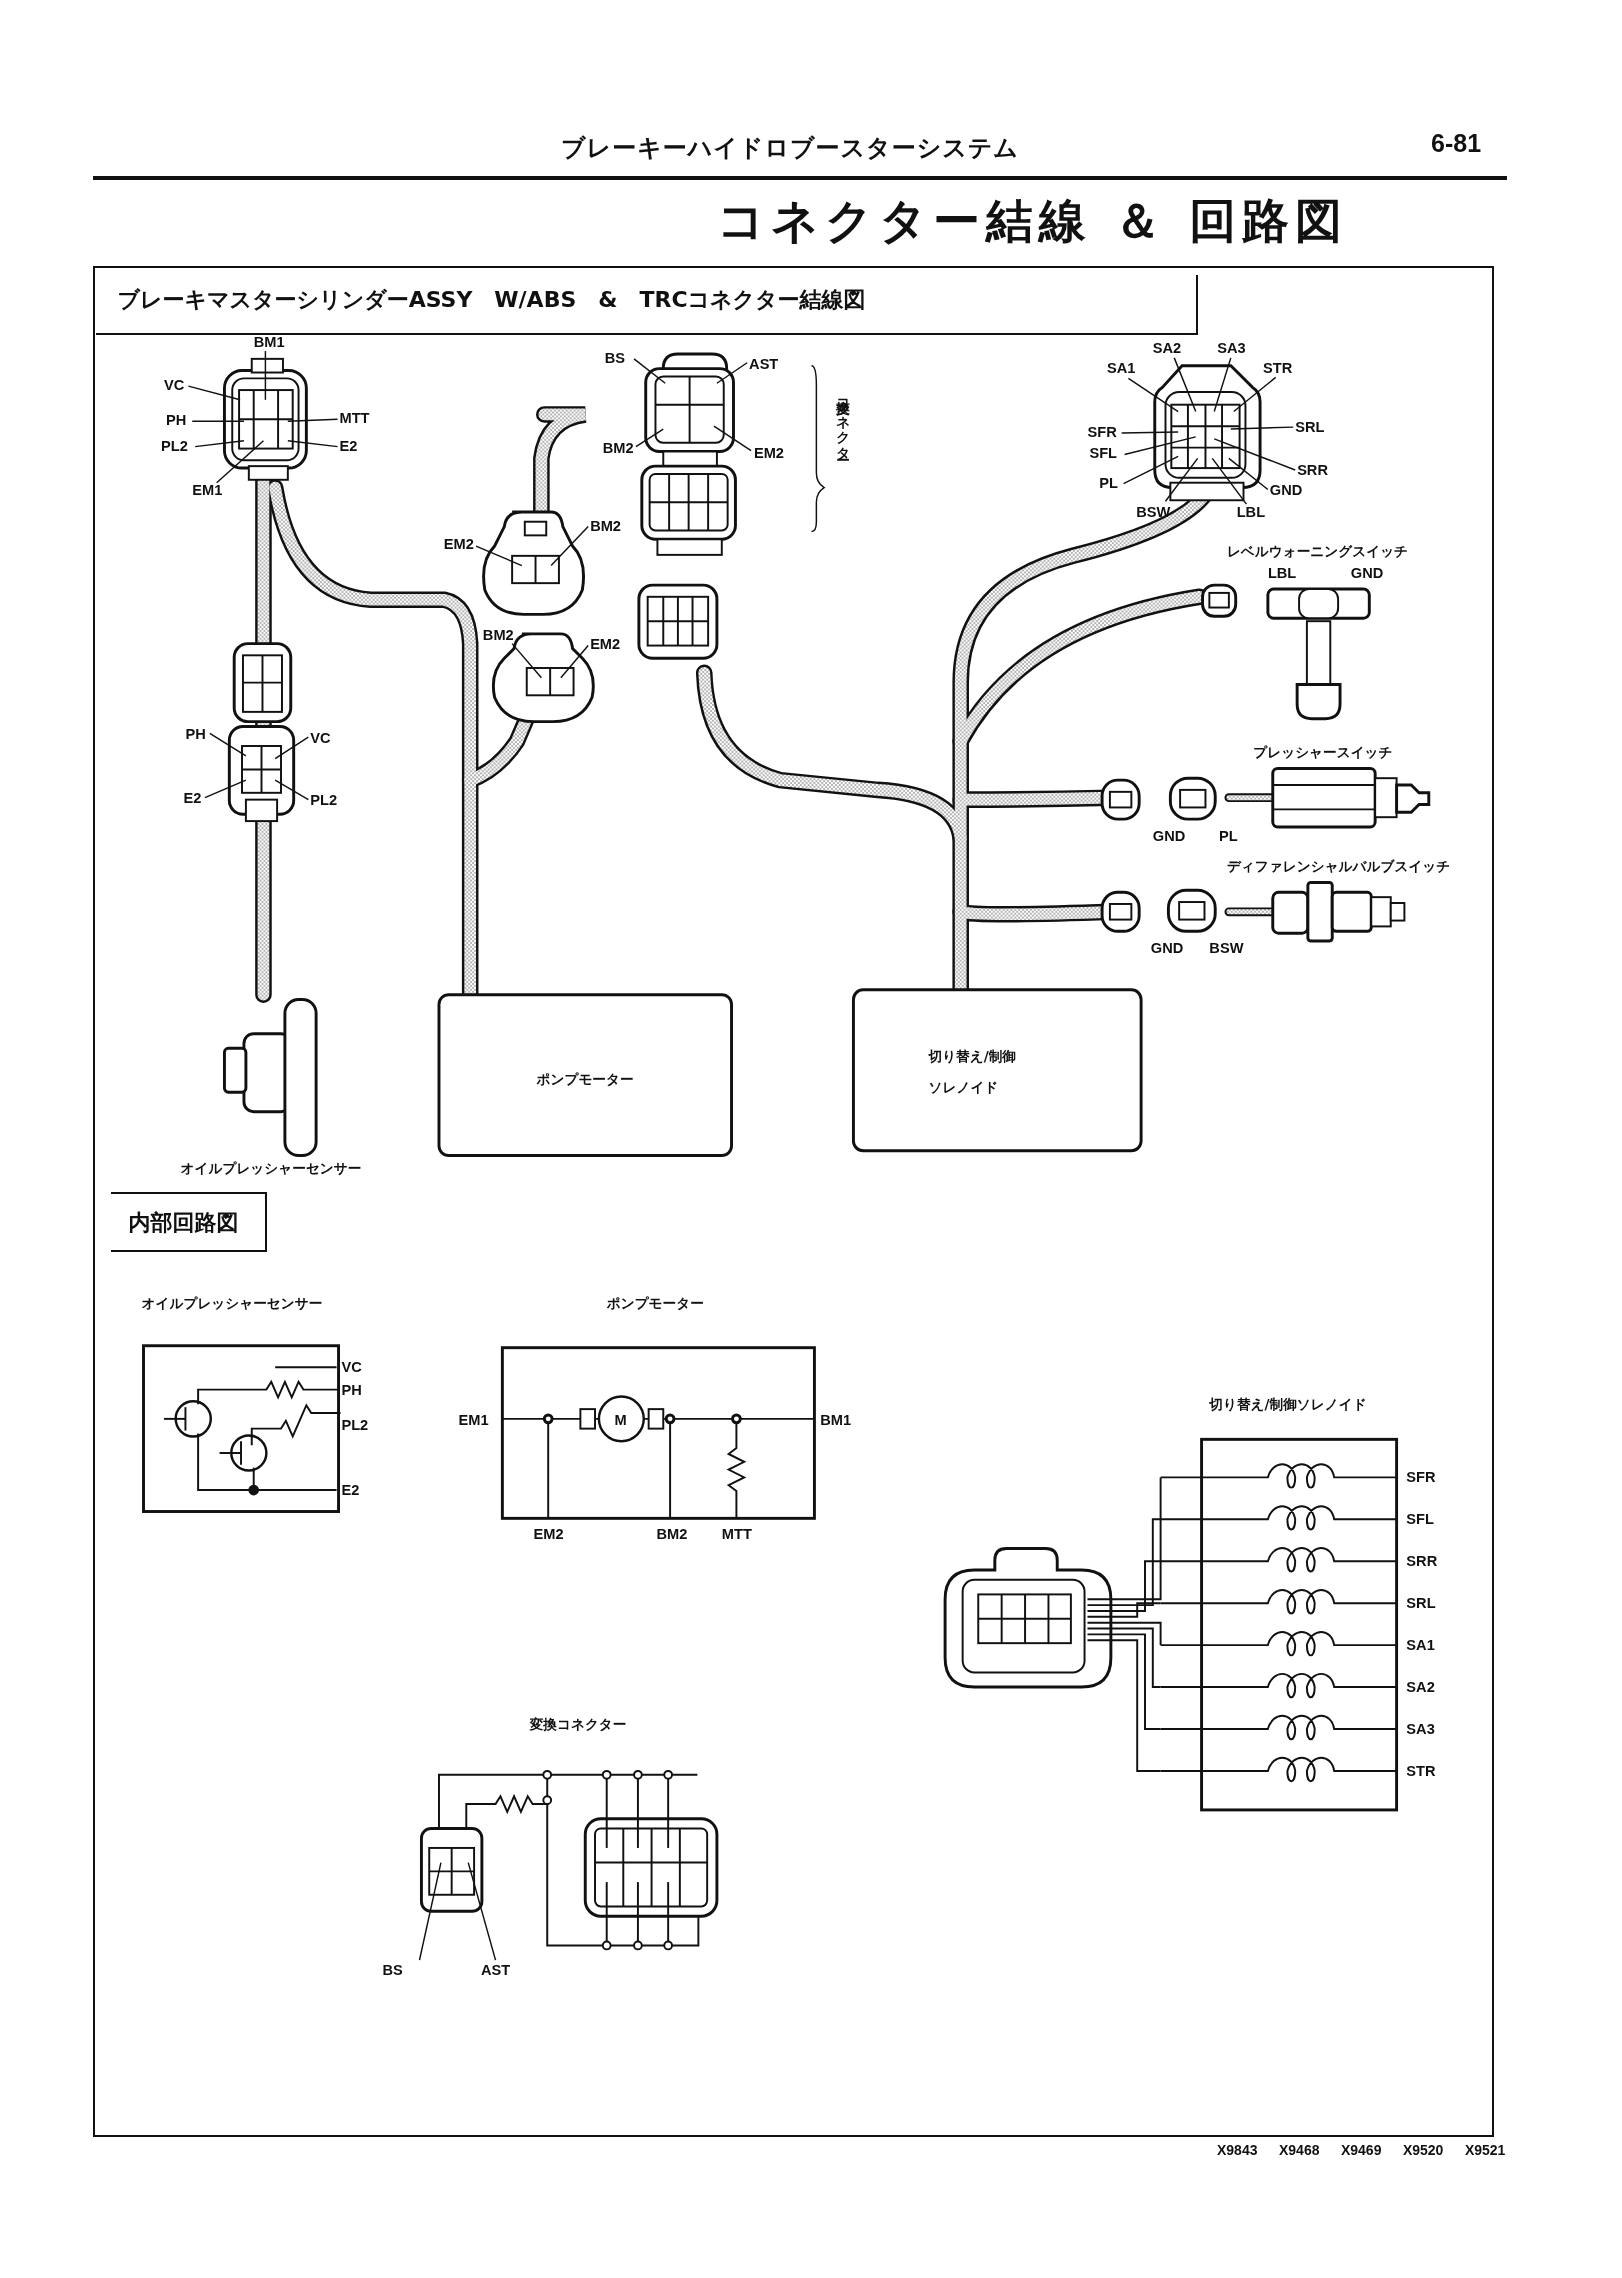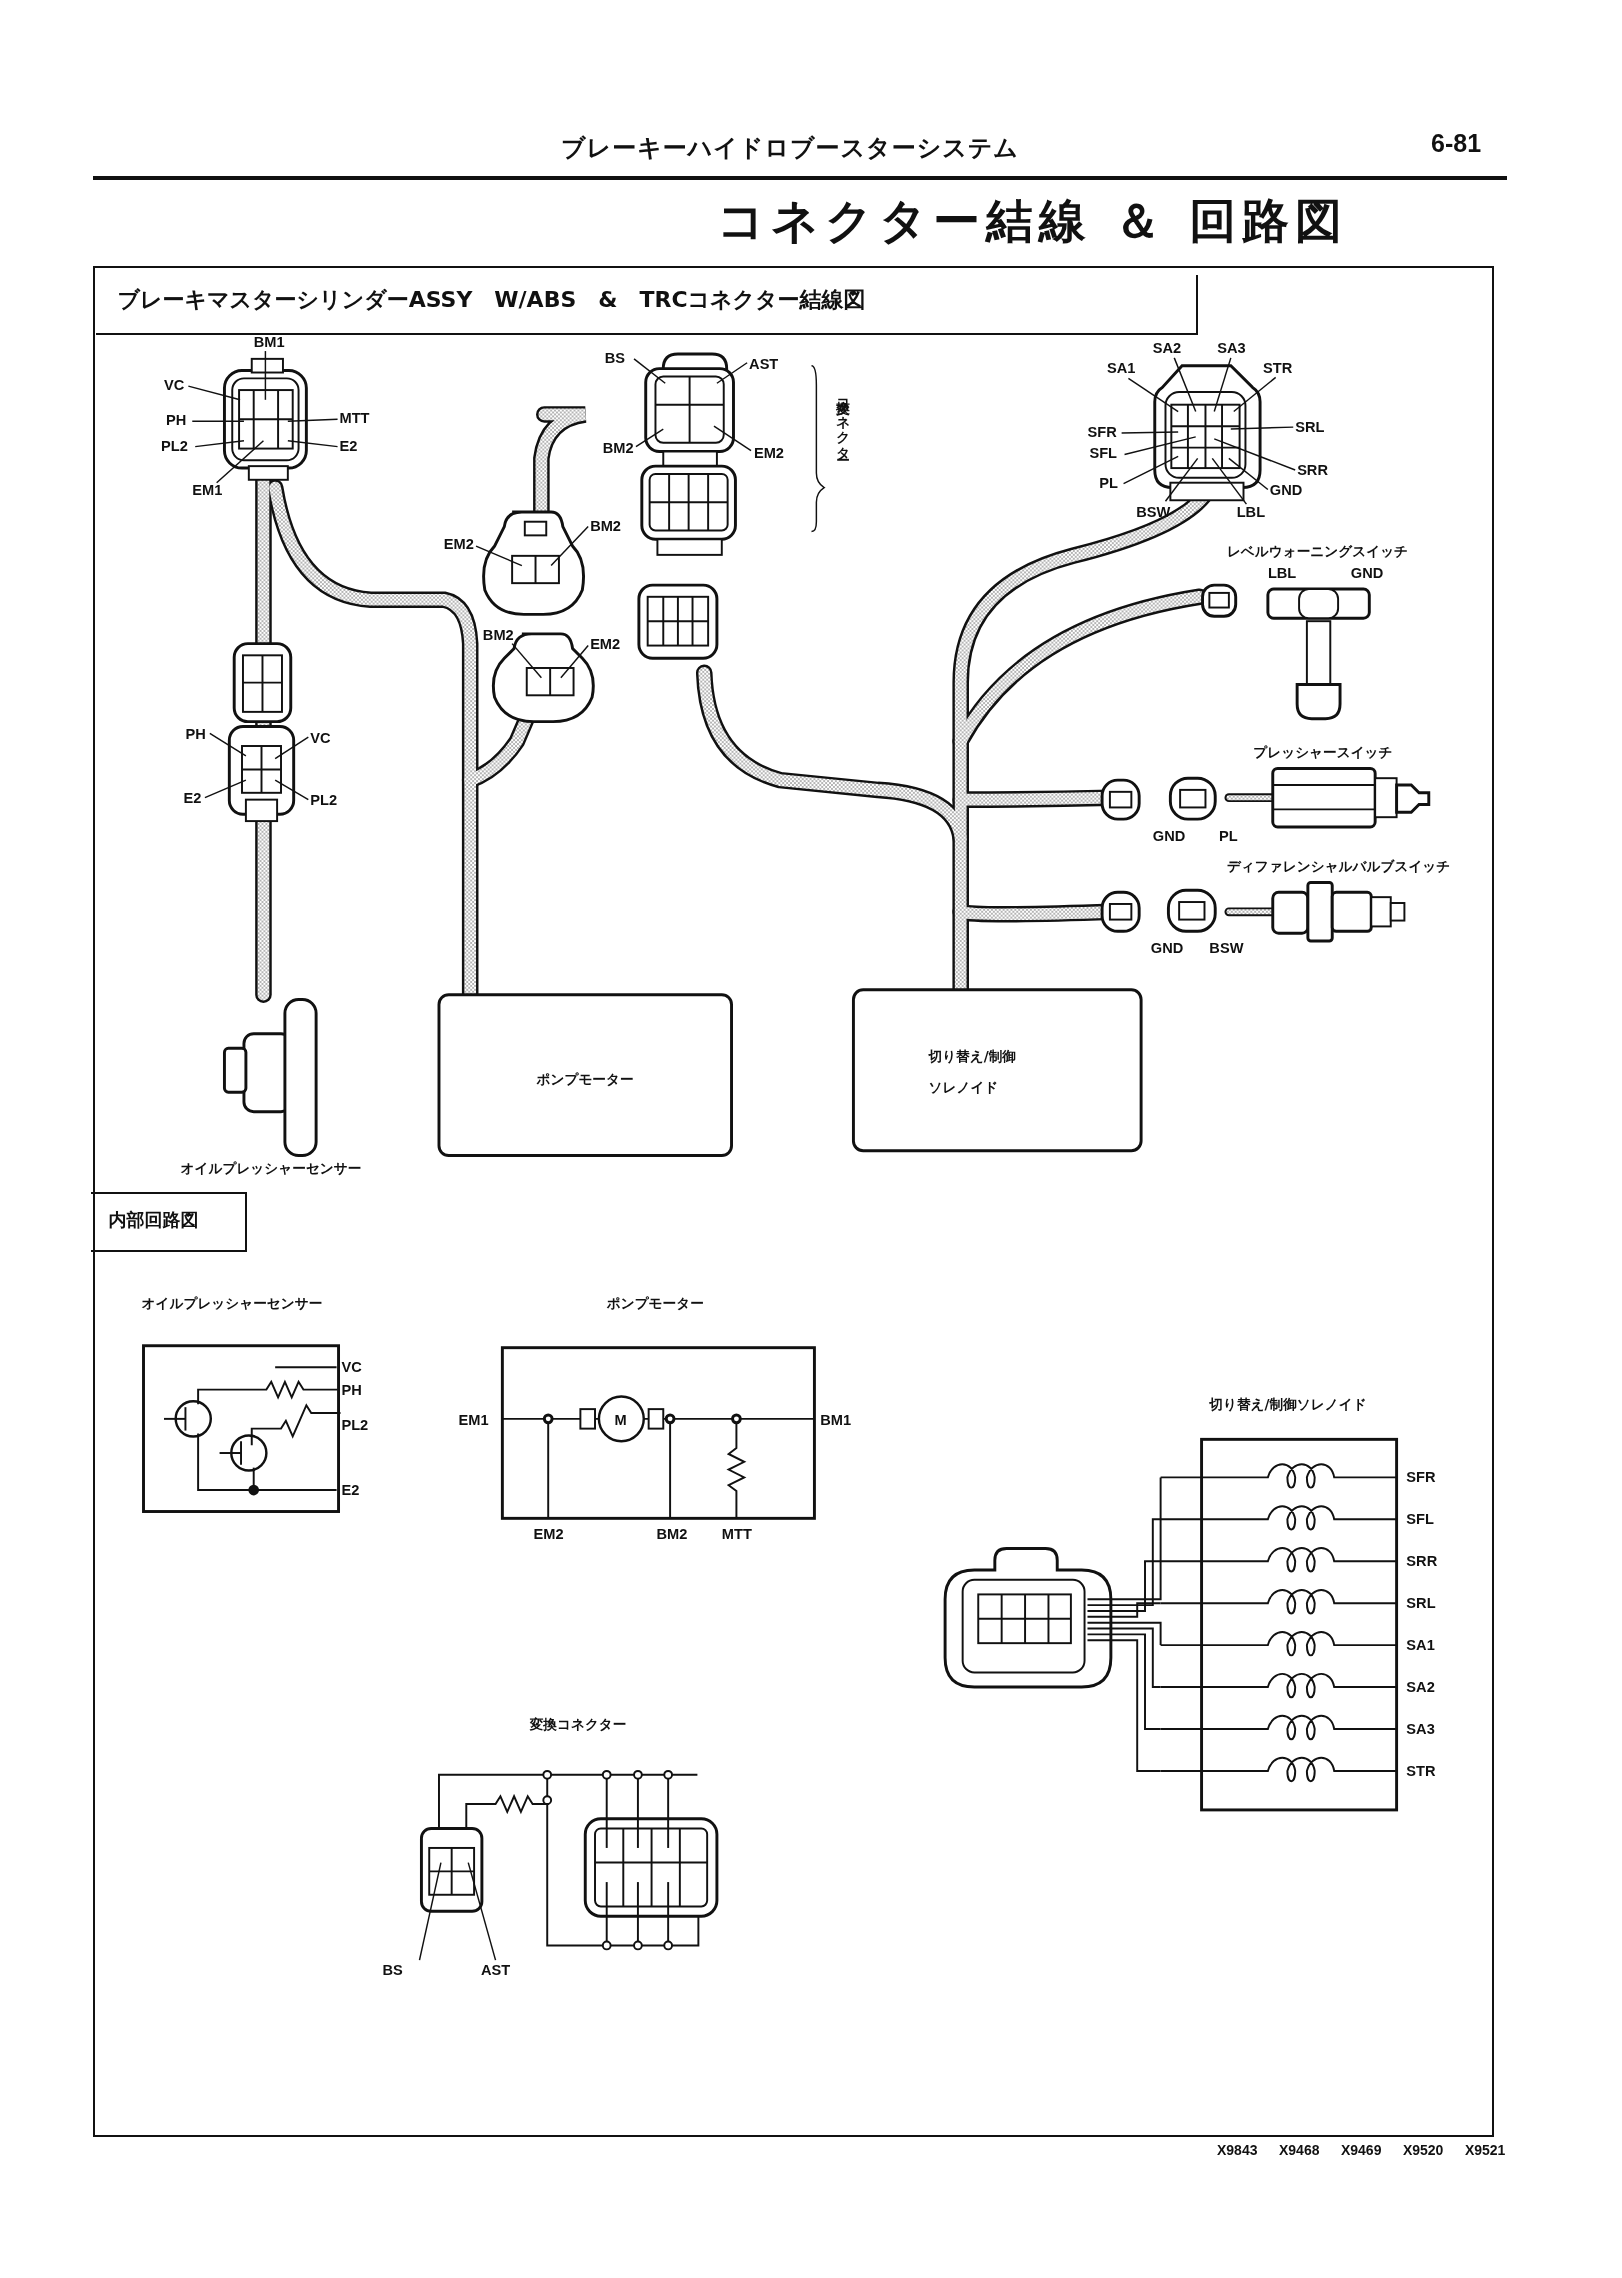--- a/index.html
+++ b/index.html
@@ -4,21 +4,21 @@
 <style>
   html, body { margin:0; padding:0; background:#ffffff; }
   body { width:1623px; height:2278px; position:relative; overflow:hidden; font-family:"DejaVu Sans", sans-serif; color:#111; }
   .abs { position:absolute; }
   #hdr-title { left:561px; top:132px; font-size:24px; font-weight:bold; letter-spacing:1px;text-align:center; }
   #hdr-page { left:1431px; top:129px; font-size:25px; font-weight:bold; font-family:"Liberation Sans", sans-serif; }
   #hdr-rule { left:93px; top:176px; width:1414px; height:3.9px; background:#111; }
   #big-title { left:700px; top:190px; font-size:47px; font-weight:900; letter-spacing:5.9px; font-family:"DejaVu Sans", sans-serif;margin-left:17px; }
   #frame { left:93px; top:266px; width:1401px; height:1871px; border:2.9px solid #111; box-sizing:border-box; }
   #sec1 { left:96px; top:275px; width:1102px; height:60px; border:2px solid #111; border-left:none; border-top:none; box-sizing:border-box; font-size:22px; font-weight:bold; padding:9.8px 0 0 21.5px; font-family:"DejaVu Sans", sans-serif; }
-  #sec2 { left:91px; top:1192px; width:156px; height:60px; border:2px solid #111; border-left:none; box-sizing:border-box; font-size:18px; font-weight:bold; padding:13.7px 0 0 17.6px; }
+  #sec2 { left:111px; top:1192px; width:156px; height:60px; border:2px solid #111; border-left:none; box-sizing:border-box; font-size:22px; font-weight:bold; padding:13.7px 0 0 17.6px; }
   svg#diag { position:absolute; left:0; top:0; }
   .lbl { font-family:"Liberation Sans", sans-serif; font-weight:bold; font-size:15px; fill:#111; }
   .jp { font-family:"DejaVu Sans", sans-serif; font-weight:bold; font-size:14px; fill:#111; }
   #codes { left:1217px; top:2142px; font-family:"Liberation Sans", sans-serif; font-weight:bold; font-size:14px; word-spacing:17.6px; }
 </style>
 </head>
 <body>
 
 <div class="abs" id="hdr-title">ブレーキーハイドロブースターシステム</div>
 <div class="abs" id="hdr-page">6-81</div>

